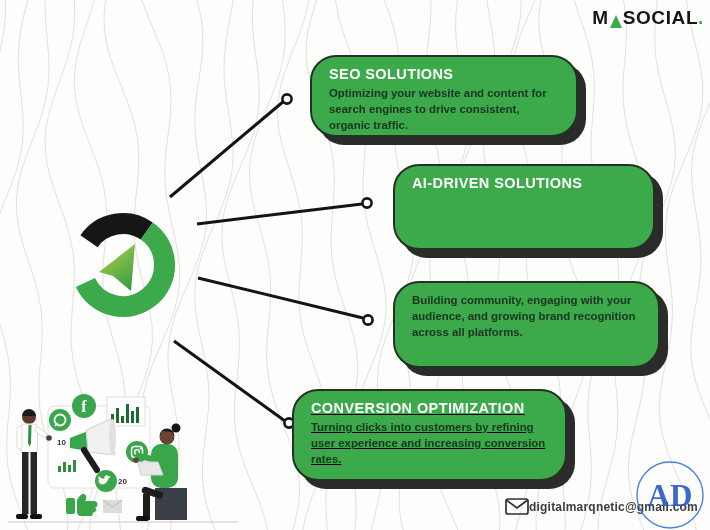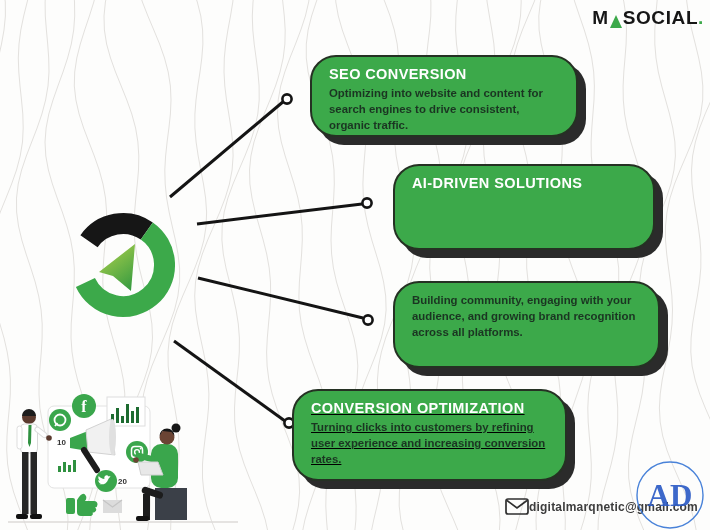--- a/index.html
+++ b/index.html
@@ -103,22 +103,22 @@
 </svg>
 
 <div class="logo">
   <span>M</span>
     <span class="tri"></span>
     <span>SOCIAL</span>
     <span class="dot">.</span>
 </div>
 
 <div class="card" id="card-seo">
-  <h2>SEO CONVERSION</h2>
-  <p>Optimizing into website and content for search engines to drive consistent, organic traffic.</p>
+  <h2>SEO SOLUTIONS</h2>
+  <p>Optimizing your website and content for search engines to drive consistent, organic traffic.</p>
 </div>
 <div class="card" id="card-ai">
   <h2>AI-DRIVEN SOLUTIONS</h2>
 </div>
 <div class="card" id="card-social">
   <p>Building community, engaging with your audience, and growing brand recognition across all platforms.</p>
 </div>
 <div class="card" id="card-conv">
   <h2>CONVERSION OPTIMIZATION</h2>
   <p>Turning clicks into customers by refining user experience and increasing conversion rates.</p>

